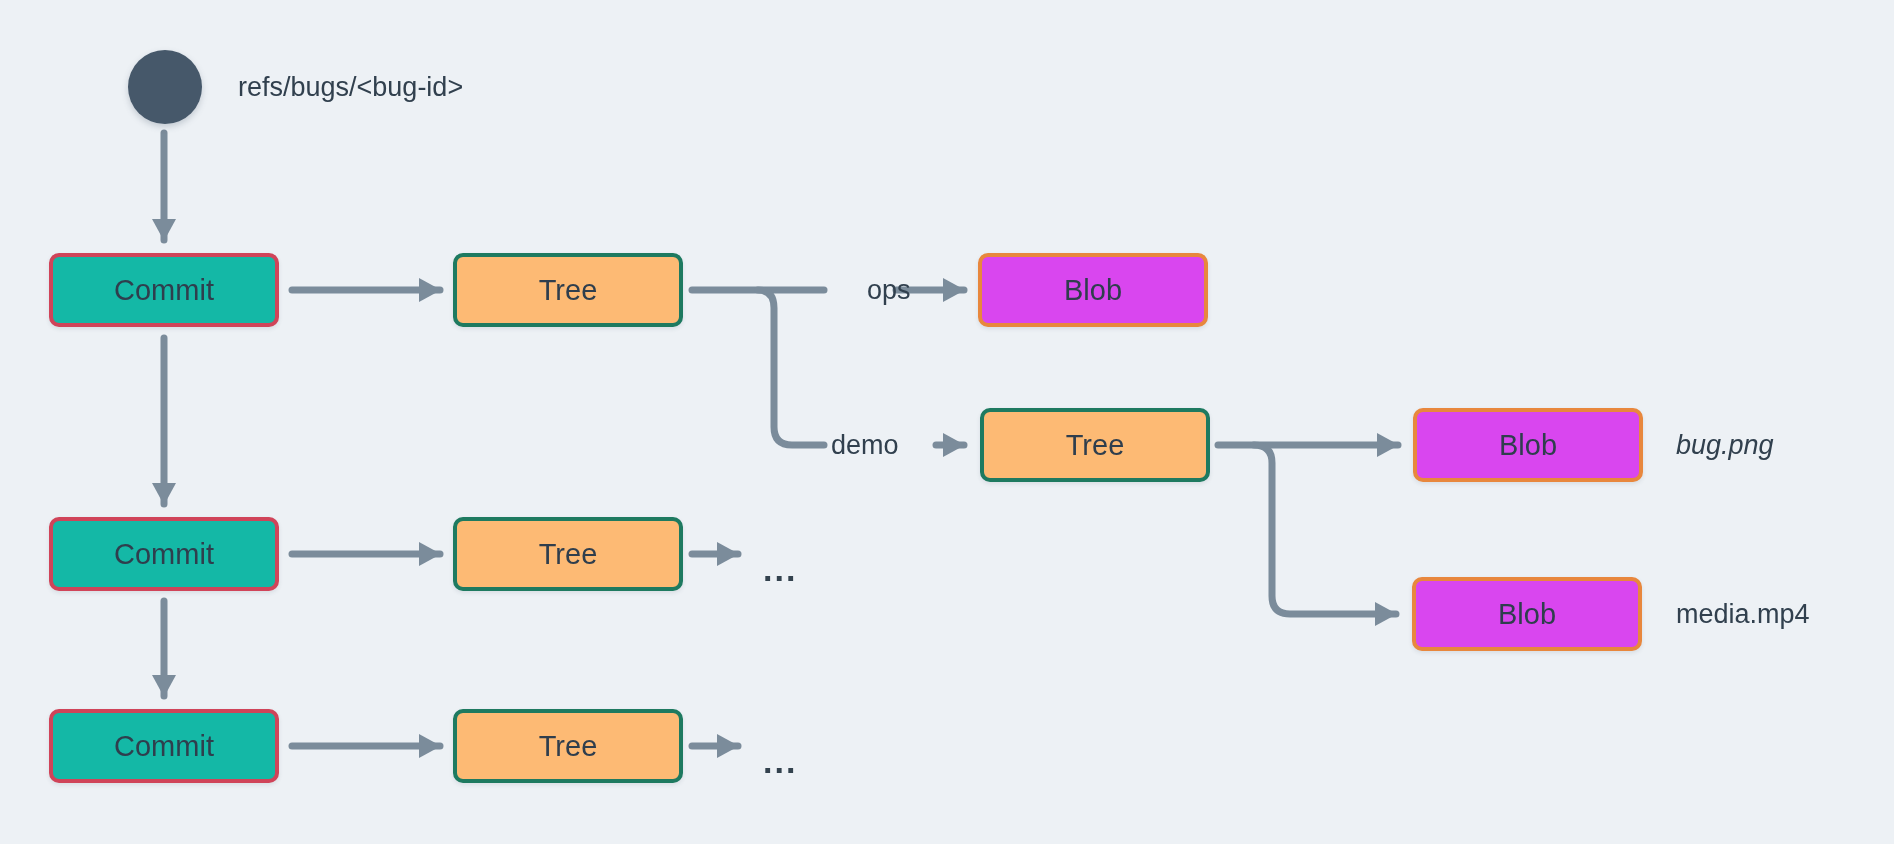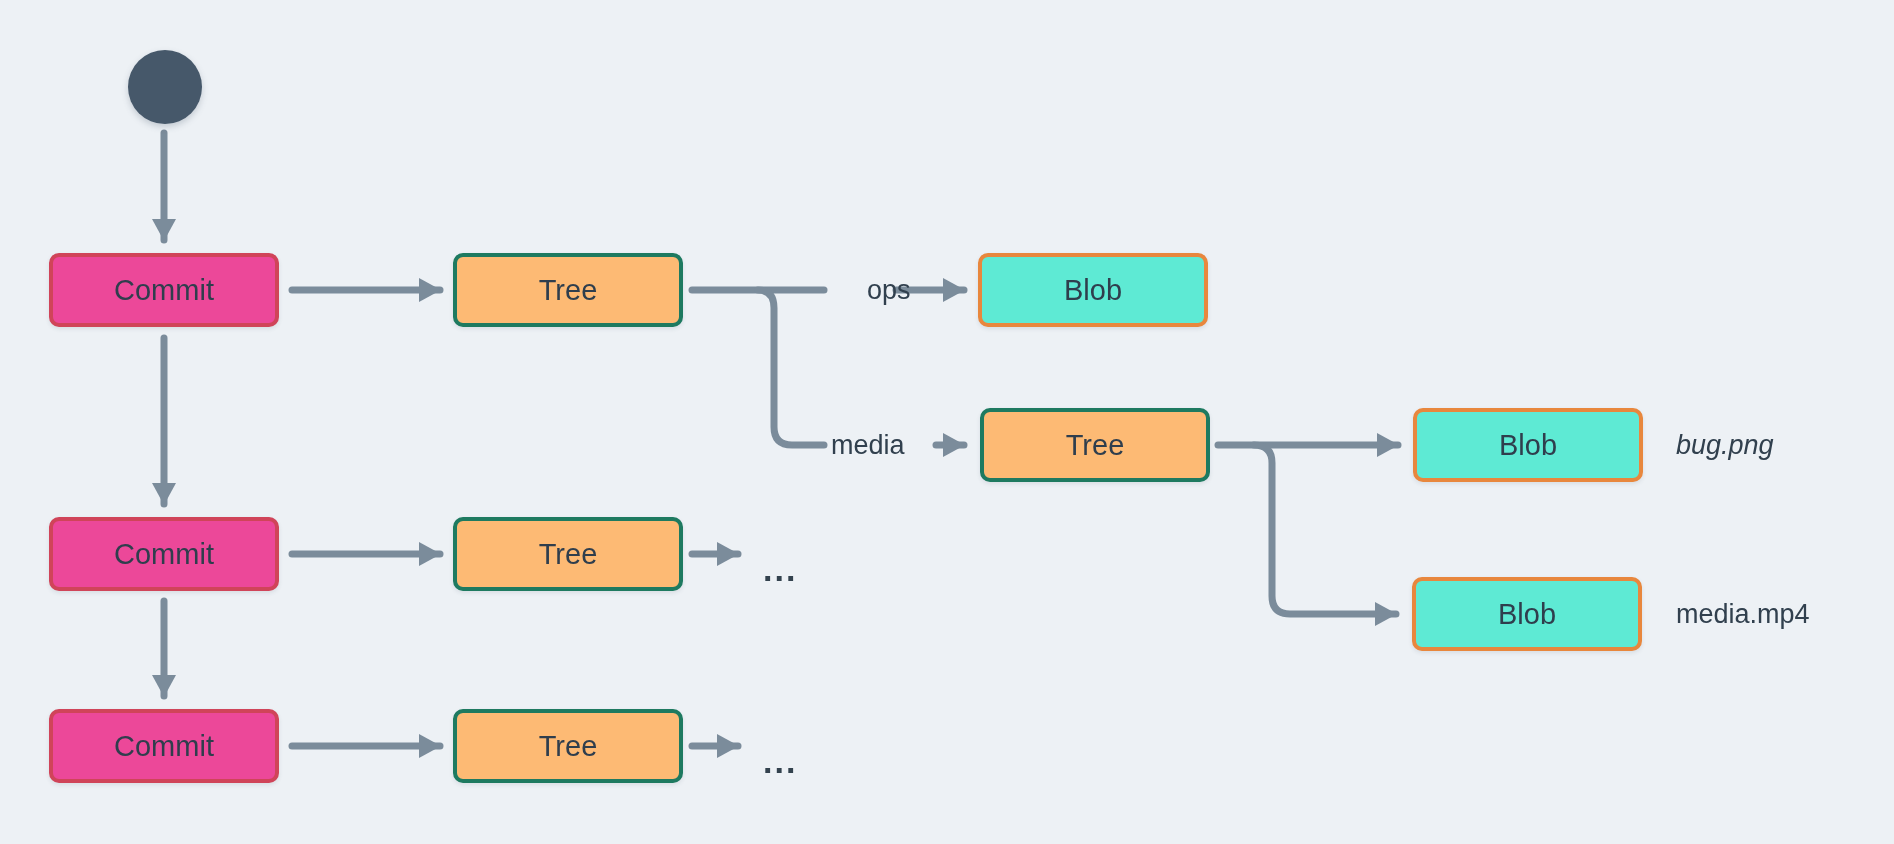--- a/index.html
+++ b/index.html
@@ -28,23 +28,23 @@
     height: 74px;
     border-radius: 10px;
     border: 4px solid;
     box-sizing: border-box;
     display: flex;
     align-items: center;
     justify-content: center;
     font-size: 29px;
     box-shadow: 0 2px 4px rgba(40,60,80,0.10);
   }
-  .commit { background: #ec4899; border-color: #d04459; text-align: center; }
+  .commit { background: #14b8a6; border-color: #d04459; text-align: center; }
   .tree   { background: #fdba74; border-color: #1e7a60; }
-  .blob   { background: #5eead4; border-color: #e8873d; }
+  .blob   { background: #d946ef; border-color: #e8873d; }
   .ref-circle {
     position: absolute;
     left: 128px; top: 50px;
     width: 74px; height: 74px;
     border-radius: 50%;
     background: #46586a;
     box-shadow: 0 3px 6px rgba(70,88,106,0.25);
   }
   .lbl {
     position: absolute;
@@ -88,27 +88,28 @@
 
       <path d="M 1218 445 L 1398 445" marker-end="url(#ah)"></path>
       <path d="M 1254 445 Q 1272 445 1272 463 L 1272 596 Q 1272 614 1290 614 L 1396 614" marker-end="url(#ah)"></path>
 
       <path d="M 692 554 L 738 554" marker-end="url(#ah)"></path>
       <path d="M 692 746 L 738 746" marker-end="url(#ah)"></path>
     </g>
   </svg>
 
   <div class="ref-circle"></div>
+  <div class="lbl" style="left:238px; top:69px;">refs/bugs/&lt;bug-id&gt;</div>
 
   <div class="node commit" style="left:49px; top:253px;">Commit</div>
   <div class="node tree" style="left:453px; top:253px;">Tree</div>
   <div class="lbl" style="left:867px; top:272px;">ops</div>
   <div class="node blob" style="left:978px; top:253px;">Blob</div>
 
-  <div class="lbl" style="left:831px; top:427px;">media</div>
+  <div class="lbl" style="left:831px; top:427px;">demo</div>
   <div class="node tree" style="left:980px; top:408px;">Tree</div>
   <div class="node blob" style="left:1413px; top:408px;">Blob</div>
   <div class="lbl" style="left:1676px; top:427px;font-style:italic;">bug.png</div>
   <div class="node blob" style="left:1412px; top:577px;">Blob</div>
   <div class="lbl" style="left:1676px; top:596px;">media.mp4</div>
 
   <div class="node commit" style="left:49px; top:517px;">Commit</div>
   <div class="node tree" style="left:453px; top:517px;">Tree</div>
   <div class="ellipsis" style="left:763px; top:552px;">...</div>
 

